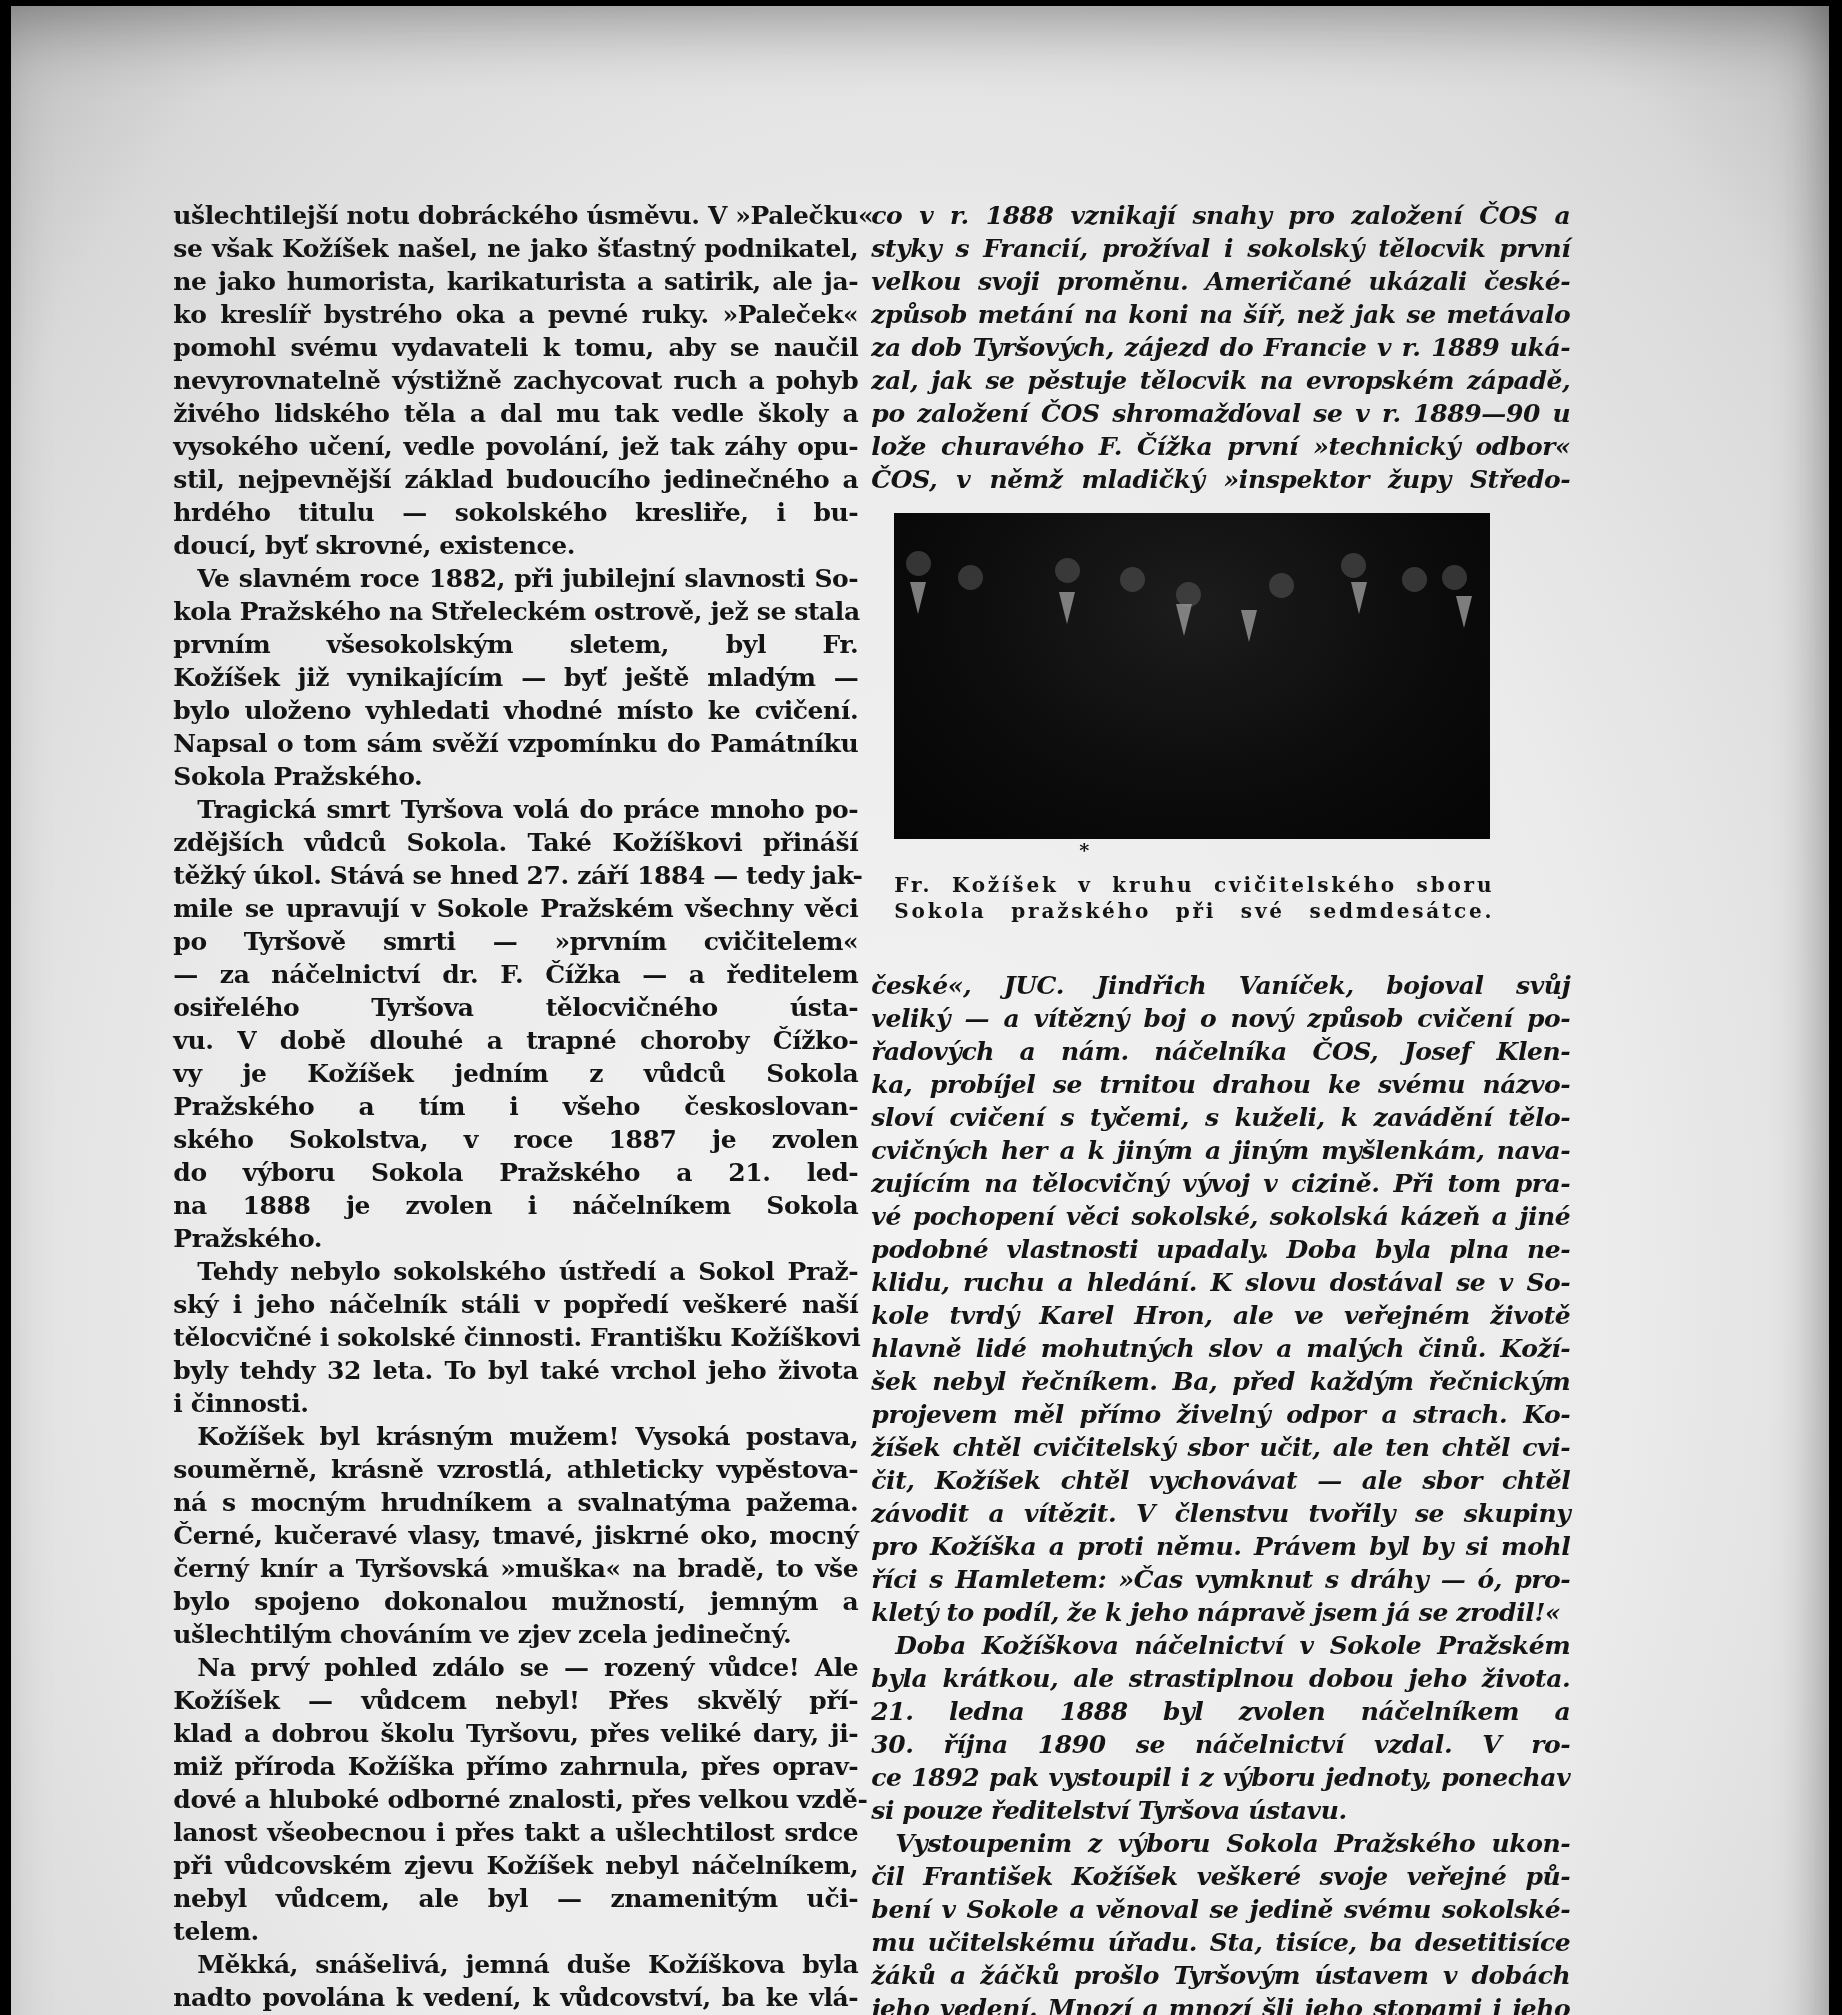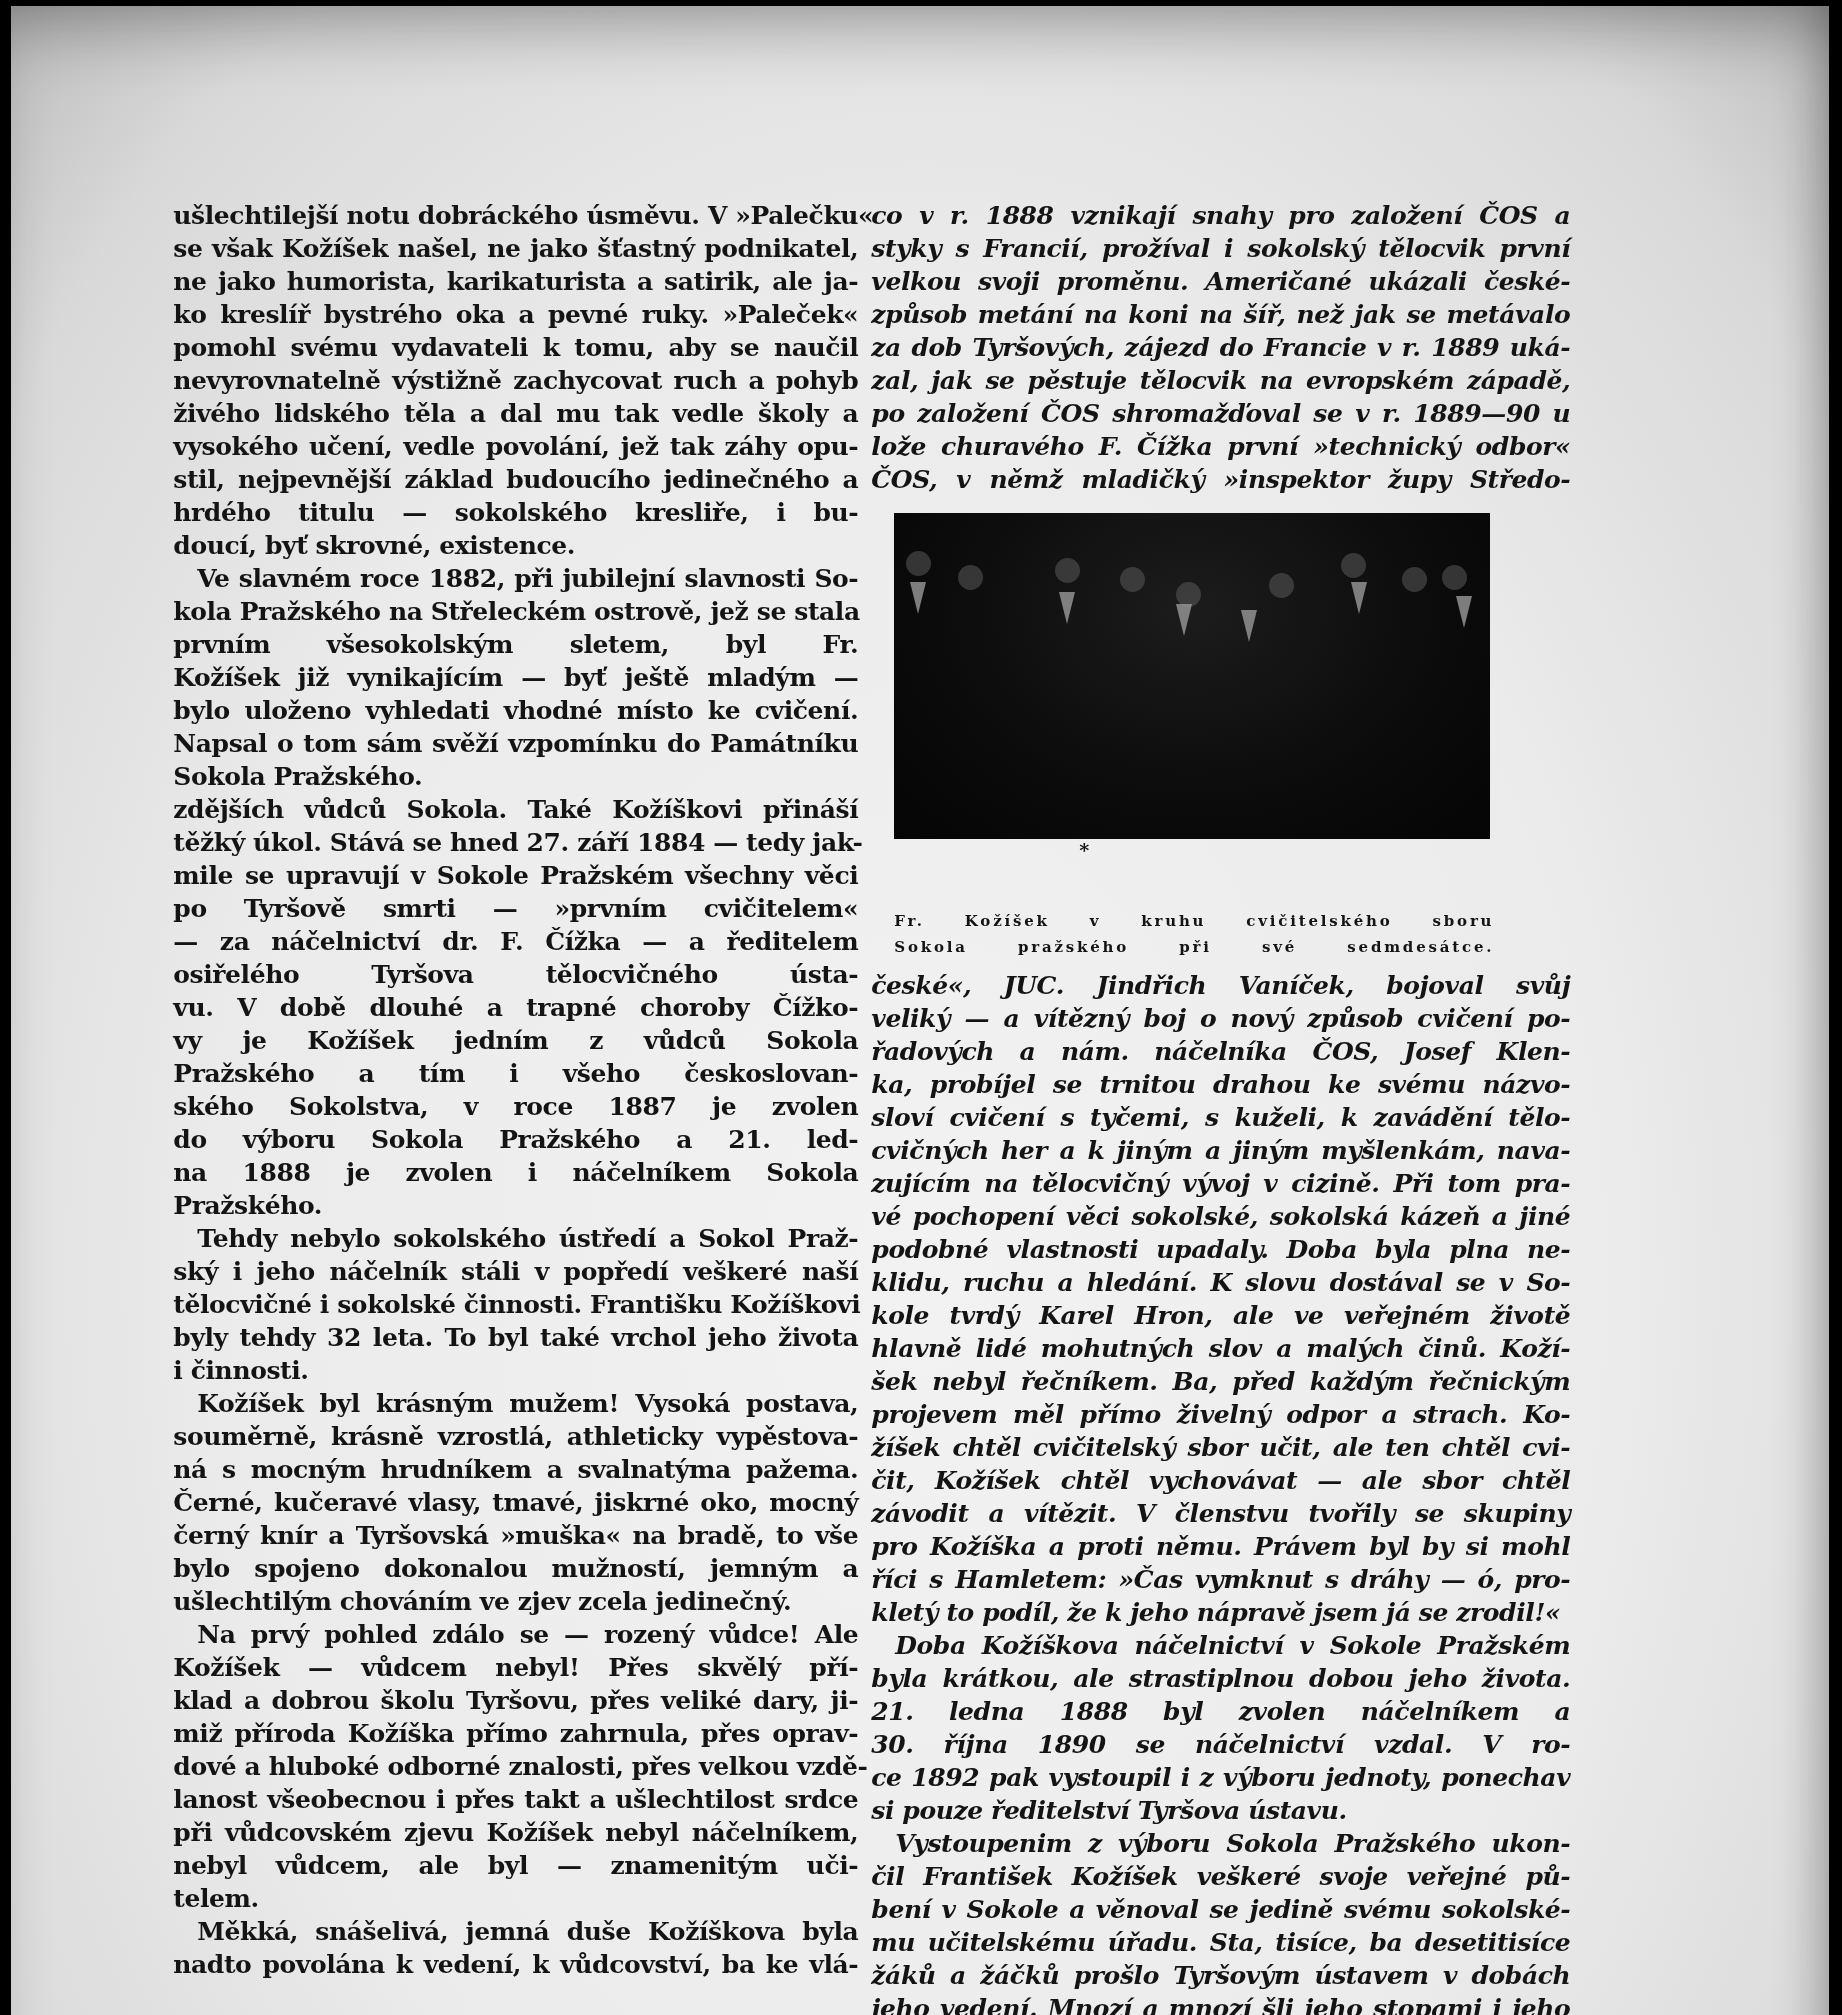--- a/index.html
+++ b/index.html
@@ -23,21 +23,21 @@
   .photo {
     position: absolute; left: 883px; top: 507px; width: 596px; height: 326px;
     background: radial-gradient(ellipse at 50% 30%, #1c1c1c 0%, #0b0b0b 60%, #050505 100%);
   }
   .person { position: absolute; width: 25px; height: 25px; border-radius: 50%; background: rgba(90,90,90,0.55); }
   .collar { position: absolute; width: 0; height: 0; border-left: 8px solid transparent; border-right: 8px solid transparent; border-top: 32px solid #9a9a9a; opacity: .8; }
   .marker { position: absolute; left: 1068px; top: 833px; font-family: "DejaVu Serif", serif; font-weight: bold; font-size: 19.3px; color: #111; }
   .caption {
     position: absolute; left: 883px; top: 866px; width: 600px;
     font-family: "DejaVu Serif", "Liberation Serif", serif; font-weight: bold;
-    font-size: 15px; line-height: 26px; color: #141414; letter-spacing: 2.8px; margin-top: 36px;
+    font-size: 20px; line-height: 26px; color: #141414; letter-spacing: 2.8px;
   }
   .caption .line { height: 26px; }
 </style>
 </head>
 <body>
 
 <div class="page">
 
   <div class="col col-left" id="col-left">
       <span class="line">ušlechtilejší notu dobráckého úsměvu. V »Palečku«</span>
@@ -51,20 +51,21 @@
       <span class="line">stil, nejpevnější základ budoucího jedinečného a</span>
       <span class="line">hrdého titulu — sokolského kresliře, i bu-</span>
       <span class="line last">doucí, byť skrovné, existence.</span>
       <span class="line indent">Ve slavném roce 1882, při jubilejní slavnosti So-</span>
       <span class="line">kola Pražského na Střeleckém ostrově, jež se stala</span>
       <span class="line">prvním všesokolským sletem, byl Fr.</span>
       <span class="line">Kožíšek již vynikajícím — byť ještě mladým —</span>
       <span class="line">bylo uloženo vyhledati vhodné místo ke cvičení.</span>
       <span class="line">Napsal o tom sám svěží vzpomínku do Památníku</span>
       <span class="line last">Sokola Pražského.</span>
+      <span class="line indent">Tragická smrt Tyršova volá do práce mnoho po-</span>
       <span class="line">zdějších vůdců Sokola. Také Kožíškovi přináší</span>
       <span class="line">těžký úkol. Stává se hned 27. září 1884 — tedy jak-</span>
       <span class="line">mile se upravují v Sokole Pražském všechny věci</span>
       <span class="line">po Tyršově smrti — »prvním cvičitelem«</span>
       <span class="line">— za náčelnictví dr. F. Čížka — a ředitelem</span>
       <span class="line">osiřelého Tyršova tělocvičného ústa-</span>
       <span class="line">vu. V době dlouhé a trapné choroby Čížko-</span>
       <span class="line">vy je Kožíšek jedním z vůdců Sokola</span>
       <span class="line">Pražského a tím i všeho českoslovan-</span>
       <span class="line">ského Sokolstva, v roce 1887 je zvolen</span>

